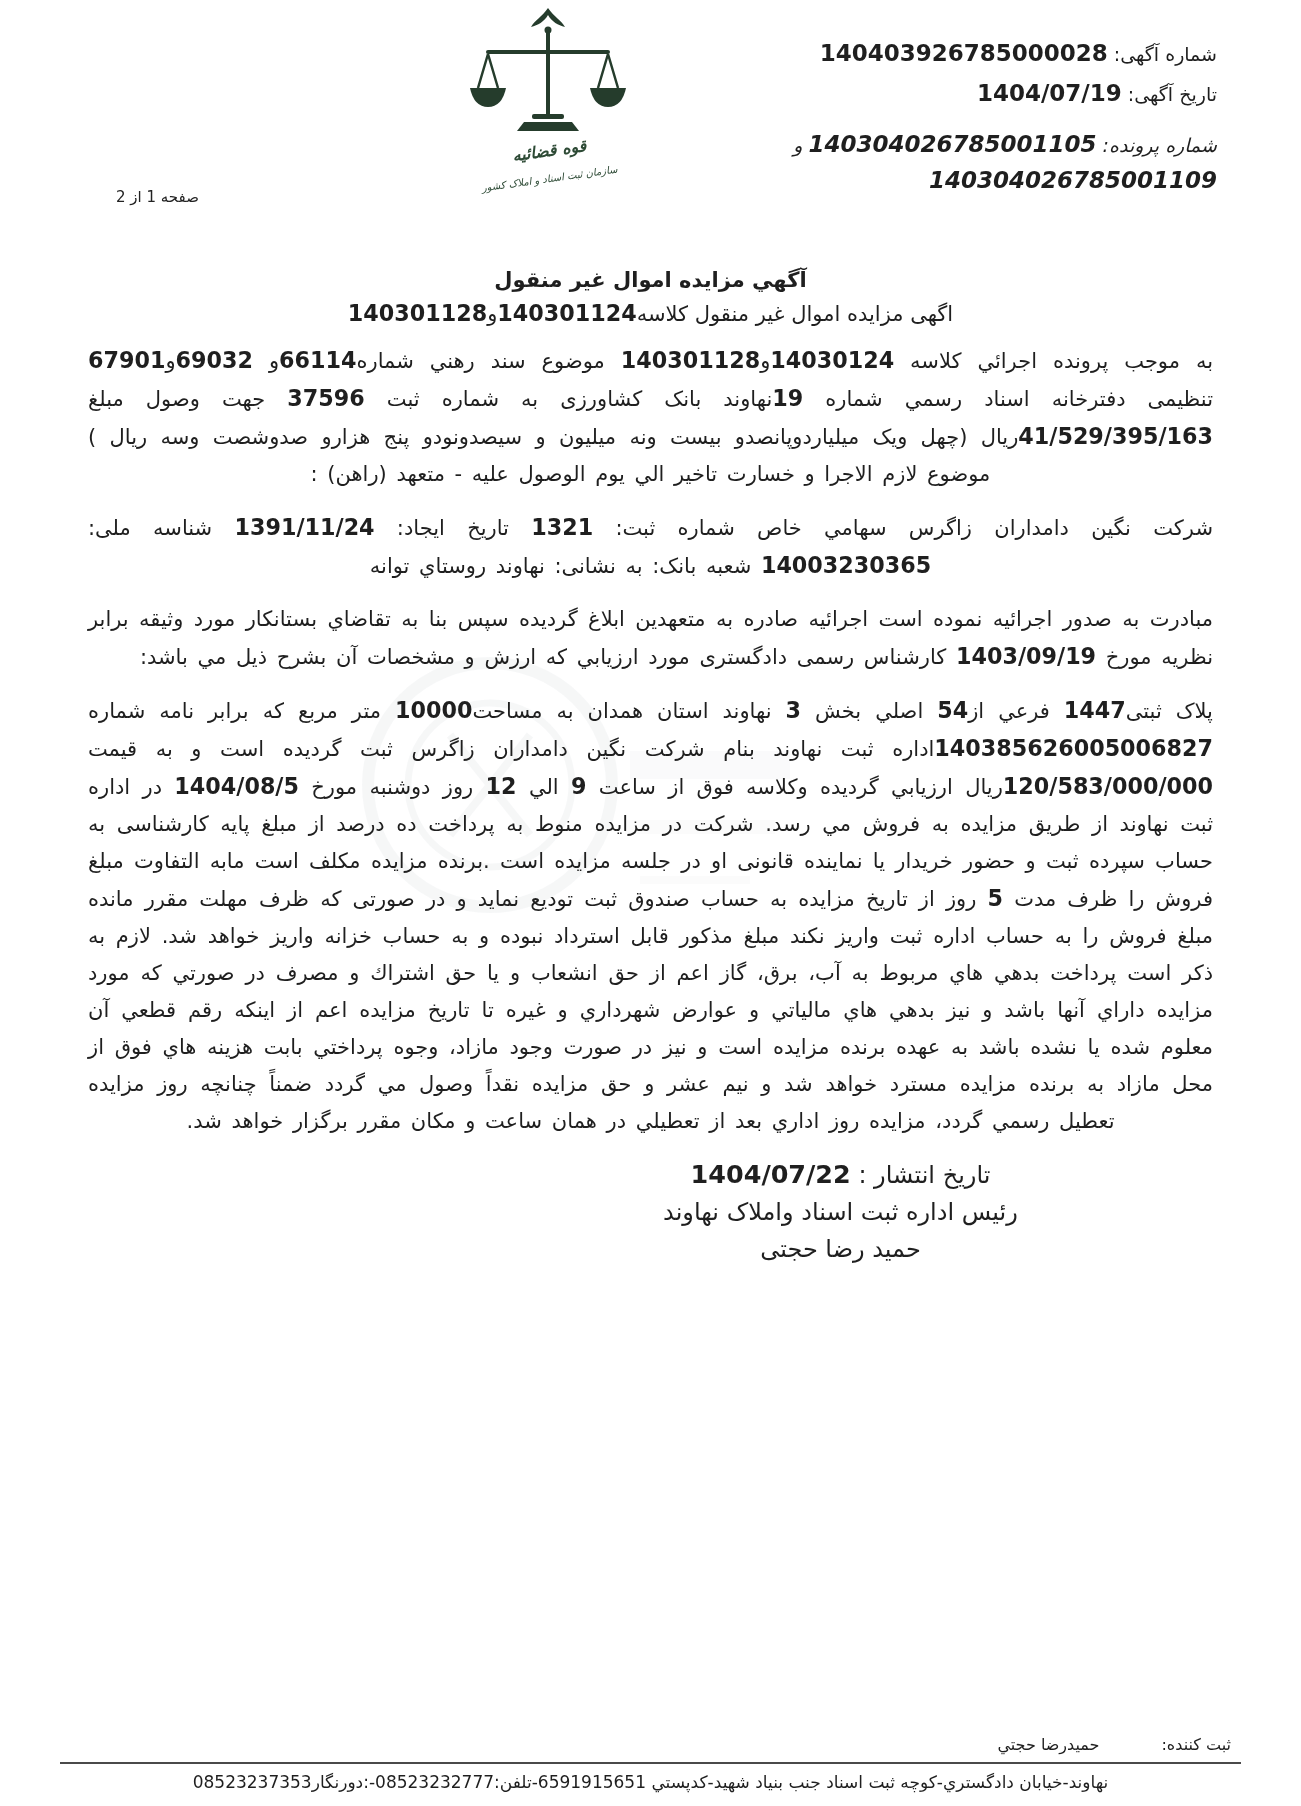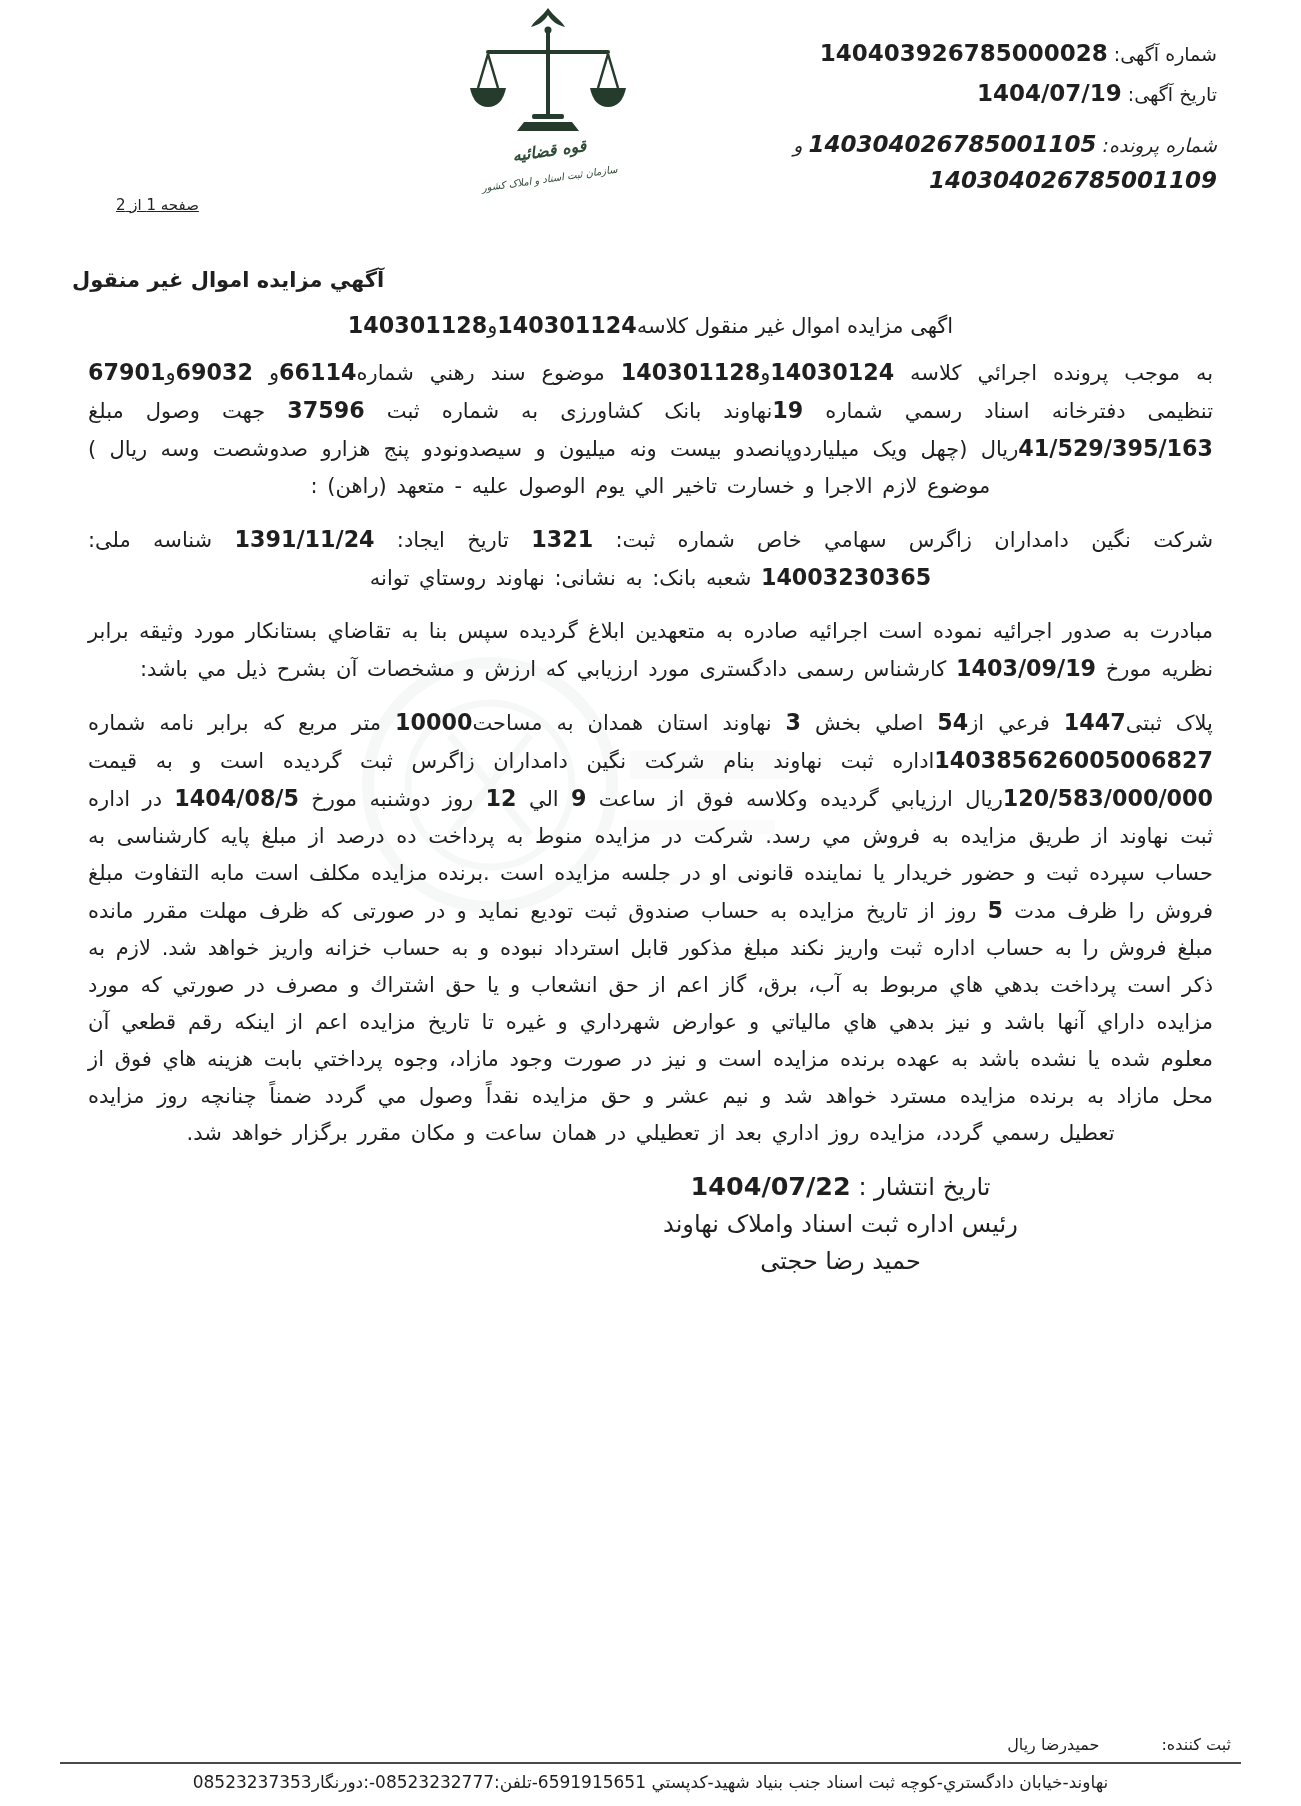--- a/index.html
+++ b/index.html
@@ -36,48 +36,47 @@
   
   .logo {
     position: absolute;
     top: 4px;
     left: 458px;
   }
 
   
   .page-indicator {
     position: absolute;
-    top: 196px;
+    top: 188px;
     left: 116px;
     font-size: 15px;
     color: #222;
-    text-decoration: underline;
   }
 
   
   .watermark {
     position: absolute;
     top: 615px;
     left: 330px;
     opacity: 0.07;
     pointer-events: none;
   }
 
   
   .doc-body {
     position: absolute;
     top: 268px;
     right: 72px;
     left: 72px;
   }
   .doc-title {
-    text-align: left;
+    text-align: center;
     font-weight: 700;
     font-size: 21px;
-    margin: 0 0 20px 0;
+    margin: 0 0 8px 0;
   }
   .doc-subtitle {
     text-align: center;
     font-size: 21px;
     margin: 0 0 2px 0;
   }
   .para {
     font-size: 21px;
     line-height: 37px;
     margin: 16px;
@@ -189,19 +188,19 @@
     <div class="sig-block">
       <div>تاریخ انتشار : <span class="num">1404/07/22</span></div>
       <div>رئیس اداره ثبت اسناد واملاک نهاوند</div>
       <div>حمید رضا حجتی</div>
     </div>
   </div>
 
   <div class="footer">
     <div class="registrar">
       <span>ثبت کننده:</span>
-      <span>حمیدرضا ریال</span>
+      <span>حمیدرضا حجتي</span>
     </div>
     <div class="footer-rule"></div>
     <div class="address">نهاوند-خیابان دادگستري-کوچه ثبت اسناد جنب بنیاد شهید-کدپستي 6591915651-تلفن:08523232777-:دورنگار08523237353</div>
   </div>
 
 </div>
 
 </body></html>

